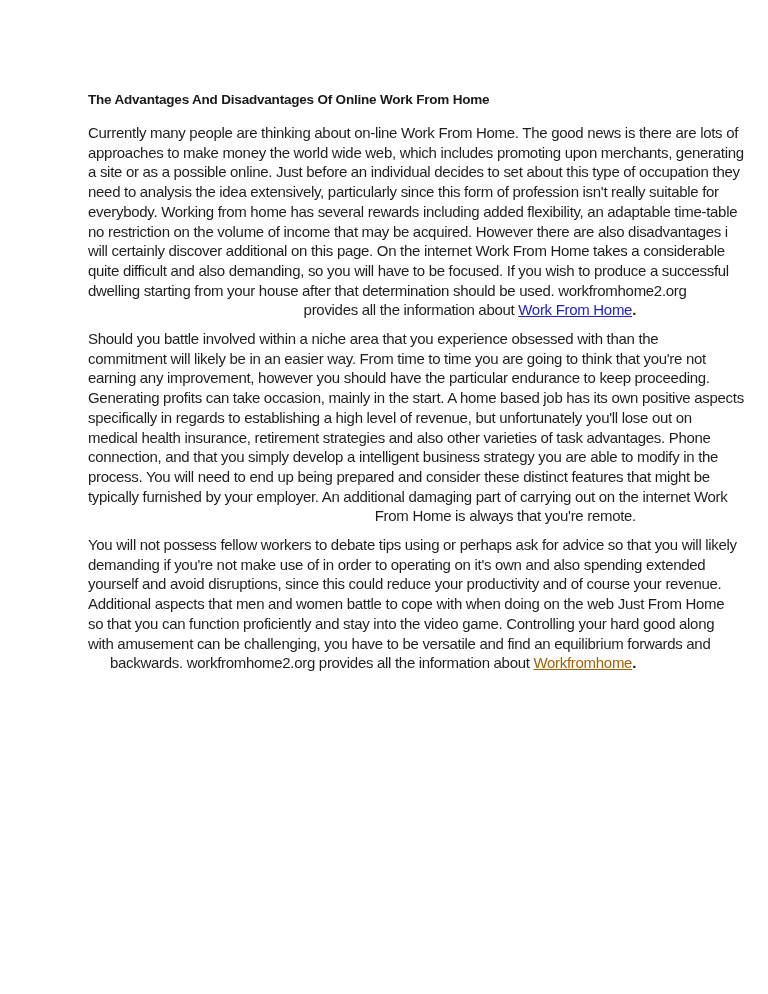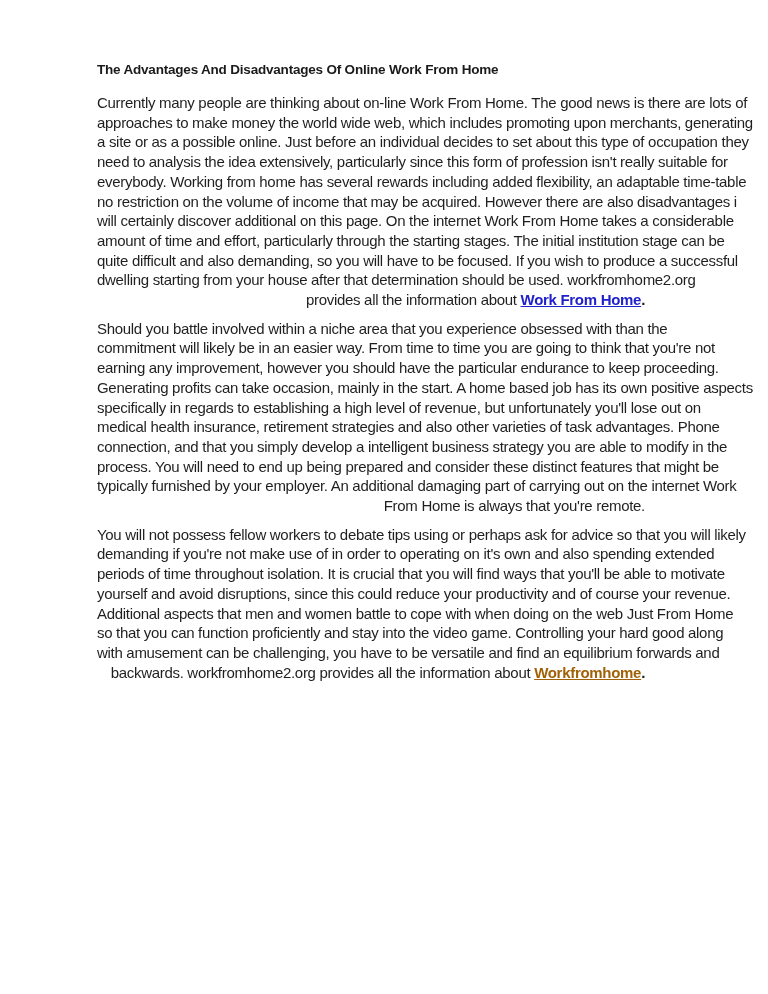--- a/index.html
+++ b/index.html
@@ -10,23 +10,22 @@
   body {
     width: 768px;
     height: 994px;
     overflow: hidden;
     font-family: "Liberation Sans", sans-serif;
   }
   .page {
     box-sizing: border-box;
     width: 676px;
     height: 994px;
-    padding: 60px 40px 0 88px;
+    padding: 90px 40px 0 88px;
     background: #ffffff;
-    margin-left: 9px;
   }
   .doc-title {
     margin: 0 0 13px 0;
     font-size: 13.5px;
     line-height: 20px;
     font-weight: bold;
     color: #1a1a1a;
     letter-spacing: -0.2px;
   }
   .para {
@@ -35,21 +34,21 @@
     line-height: 19.7px;
     color: #1f1f1f;
     letter-spacing: -0.3px;
     text-align: right;
   }
   .line {
     display: block;
     white-space: nowrap;
   }
   .doc-link {
-    font-weight: bold;
+    font-weight: normal;
     text-decoration: underline;
     cursor: pointer;
   }
   .suffix {
     font-weight: bold;
     color: #1a1a1a;
   }
 </style>
 </head>
 <body>
@@ -58,41 +57,39 @@
   <h1 class="doc-title">The Advantages And Disadvantages Of Online Work From Home</h1>
   <div id="paragraphs">
       <p class="para">
         <span class="line">Currently many people are thinking about on-line Work From Home. The good news is there are lots of</span>
         <span class="line">approaches to make money the world wide web, which includes promoting upon merchants, generating</span>
         <span class="line">a site or as a possible online. Just before an individual decides to set about this type of occupation they</span>
         <span class="line">need to analysis the idea extensively, particularly since this form of profession isn't really suitable for</span>
         <span class="line">everybody. Working from home has several rewards including added flexibility, an adaptable time-table</span>
         <span class="line">no restriction on the volume of income that may be acquired. However there are also disadvantages i</span>
         <span class="line">will certainly discover additional on this page. On the internet Work From Home takes a considerable</span>
-        <span class="line">amount of time and effort, particularly through the starting stages. The initial institution stage can be</span>
         <span class="line">quite difficult and also demanding, so you will have to be focused. If you wish to produce a successful</span>
         <span class="line">dwelling starting from your house after that determination should be used. workfromhome2.org</span>
         <span class="line">provides all the information about <a class="doc-link" href="#" style="color: rgb(33, 33, 204);">Work From Home</a><b class="suffix">.</b></span>
       </p>
       <p class="para">
         <span class="line">Should you battle involved within a niche area that you experience obsessed with than the</span>
         <span class="line">commitment will likely be in an easier way. From time to time you are going to think that you're not</span>
         <span class="line">earning any improvement, however you should have the particular endurance to keep proceeding.</span>
         <span class="line">Generating profits can take occasion, mainly in the start. A home based job has its own positive aspects</span>
         <span class="line">specifically in regards to establishing a high level of revenue, but unfortunately you'll lose out on</span>
         <span class="line">medical health insurance, retirement strategies and also other varieties of task advantages. Phone</span>
         <span class="line">connection, and that you simply develop a intelligent business strategy you are able to modify in the</span>
         <span class="line">process. You will need to end up being prepared and consider these distinct features that might be</span>
         <span class="line">typically furnished by your employer. An additional damaging part of carrying out on the internet Work</span>
         <span class="line">From Home is always that you're remote.</span>
       </p>
       <p class="para">
         <span class="line">You will not possess fellow workers to debate tips using or perhaps ask for advice so that you will likely</span>
         <span class="line">demanding if you're not make use of in order to operating on it's own and also spending extended</span>
-        <span class="line">periods of time throughout isolation. It is crucial that you will find ways that you'll be able to motivate</span>
         <span class="line">yourself and avoid disruptions, since this could reduce your productivity and of course your revenue.</span>
         <span class="line">Additional aspects that men and women battle to cope with when doing on the web Just From Home</span>
         <span class="line">so that you can function proficiently and stay into the video game. Controlling your hard good along</span>
         <span class="line">with amusement can be challenging, you have to be versatile and find an equilibrium forwards and</span>
         <span class="line">backwards. workfromhome2.org provides all the information about <a class="doc-link" href="#" style="color: #a16207;">Workfromhome</a><b class="suffix">.</b></span>
       </p>
     </div>
 </div>
 
 </body></html>

